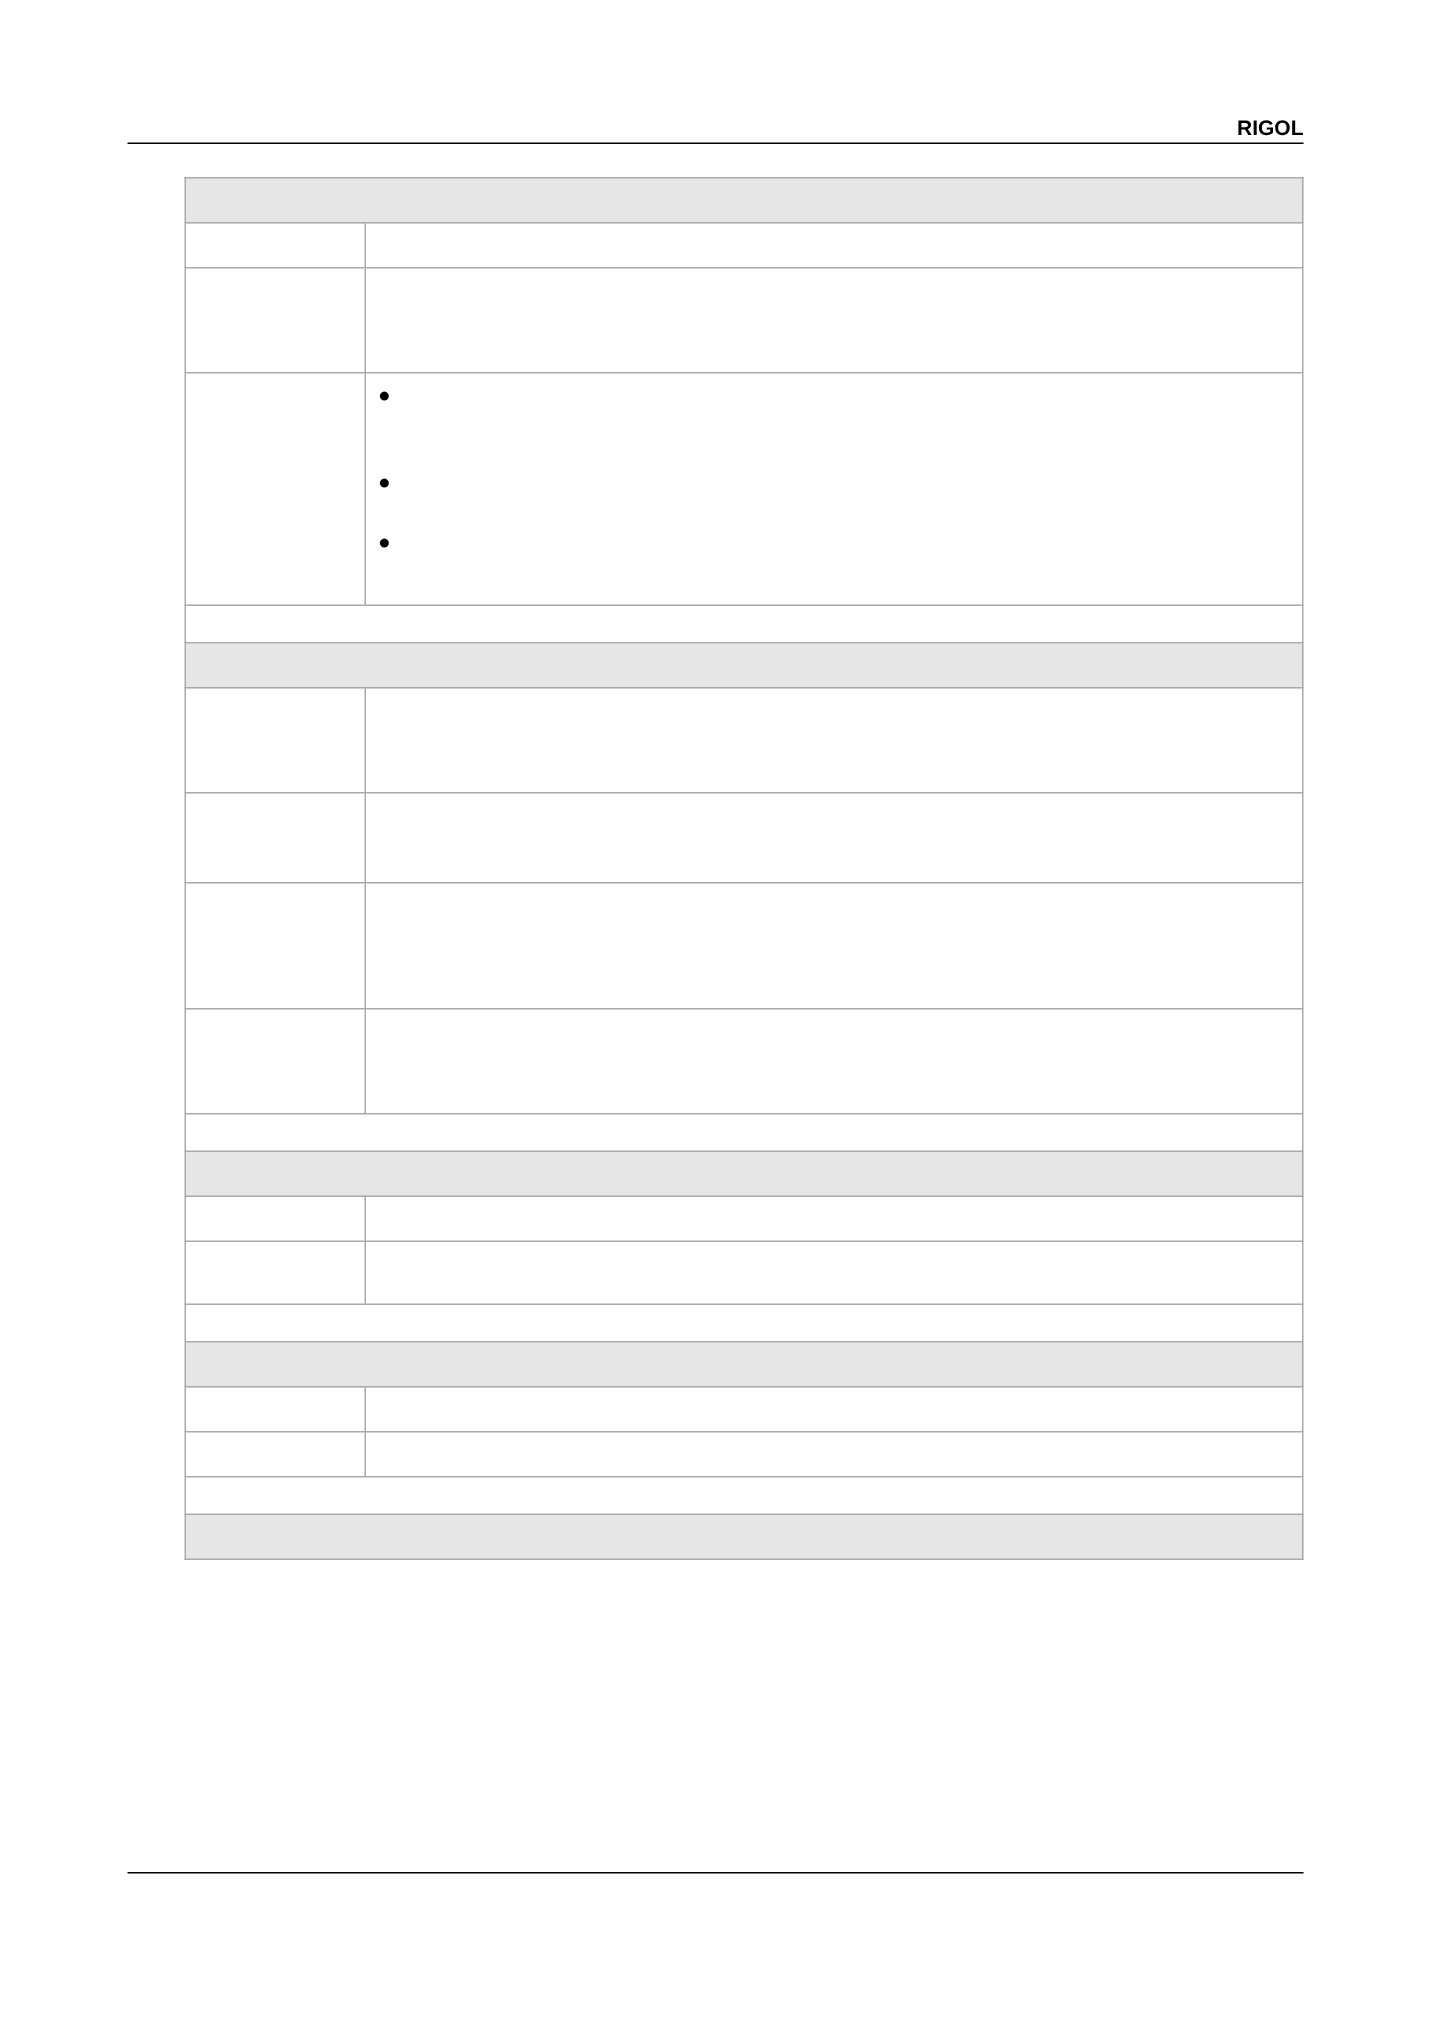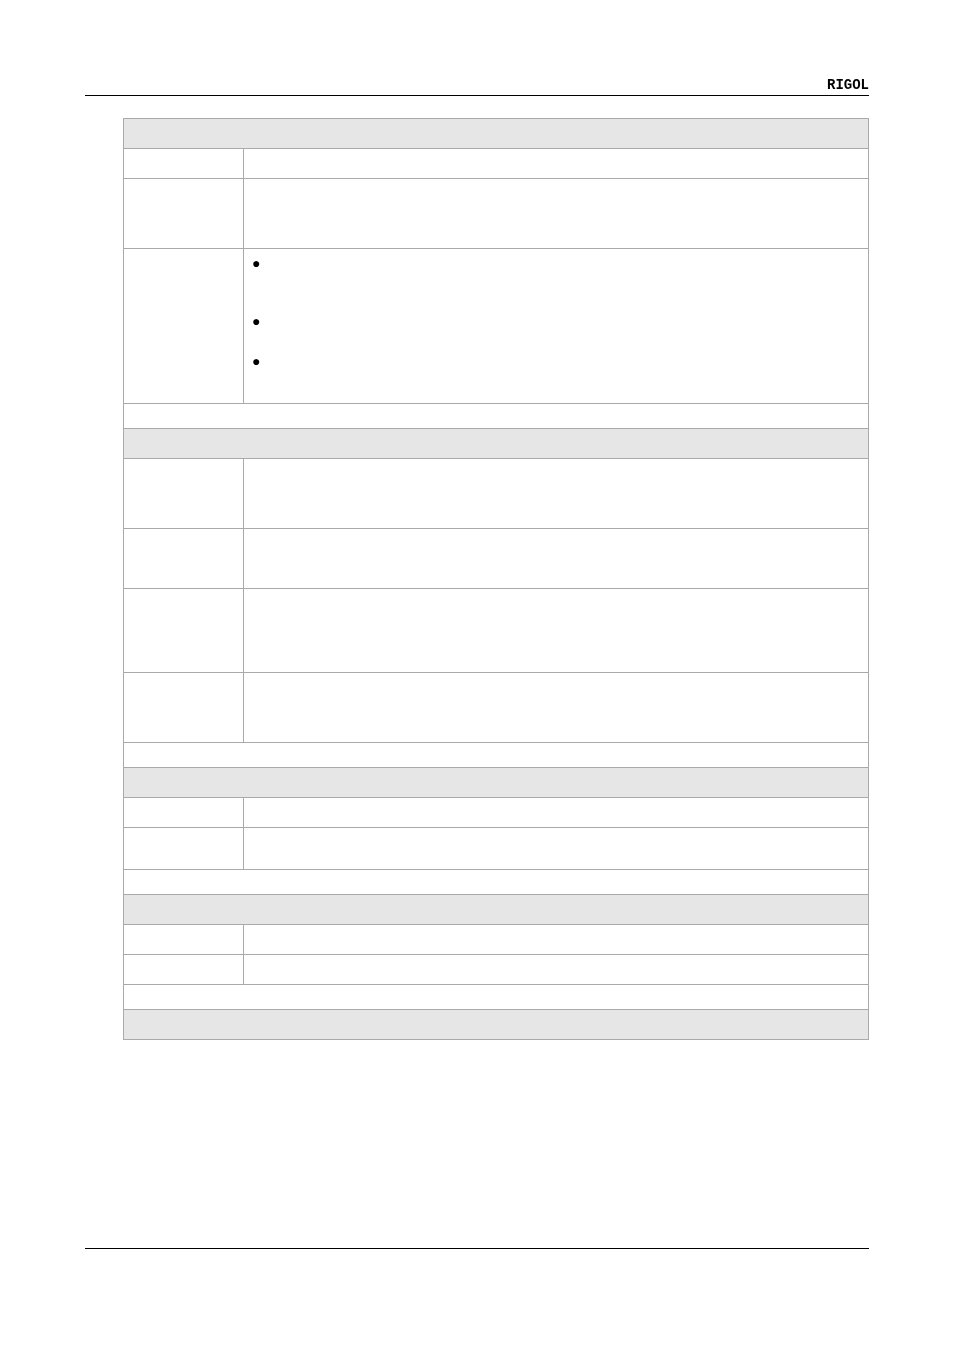--- a/index.html
+++ b/index.html
@@ -1,18 +1,18 @@
 <!DOCTYPE html>
 <html><head>
   <meta charset="utf-8">
   <style>
     * { box-sizing: border-box; margin: 0; padding: 0; }
     html, body { width: 954px; height: 1349px; background: #fff; font-family: Arial, sans-serif; }
     .page { width: 954px; height: 1349px; position: relative; padding: 80px 85px 0 85px; }
-    .header { position: absolute; top: 77px; right: 85px; font-weight: bold; font-size: 14px; font-family: Liberation Mono, monospace; }
+    .header { position: absolute; top: 77px; right: 85px; font-weight: bold; font-size: 14px; }
     .header-rule { position: absolute; top: 95px; left: 85px; right: 85px; border-top: 1px solid #000; }
     .content { margin-top: 38px; margin-left: 38px; }
     table { border-collapse: collapse; width: 100%; }
     td { border: 1px solid #aaa; padding: 6px 8px; vertical-align: top; }
     td.left { width: 120px; }
     .section-header td { background: #e6e6e6; height: 30px; }
     .spanning td { height: 25px; }
     .bullet { display: flex; margin-bottom: 6px; }
     .bullet .dot { width: 28px; font-size: 14px; line-height: 16px; }
     .h-30 td { height: 30px; }

